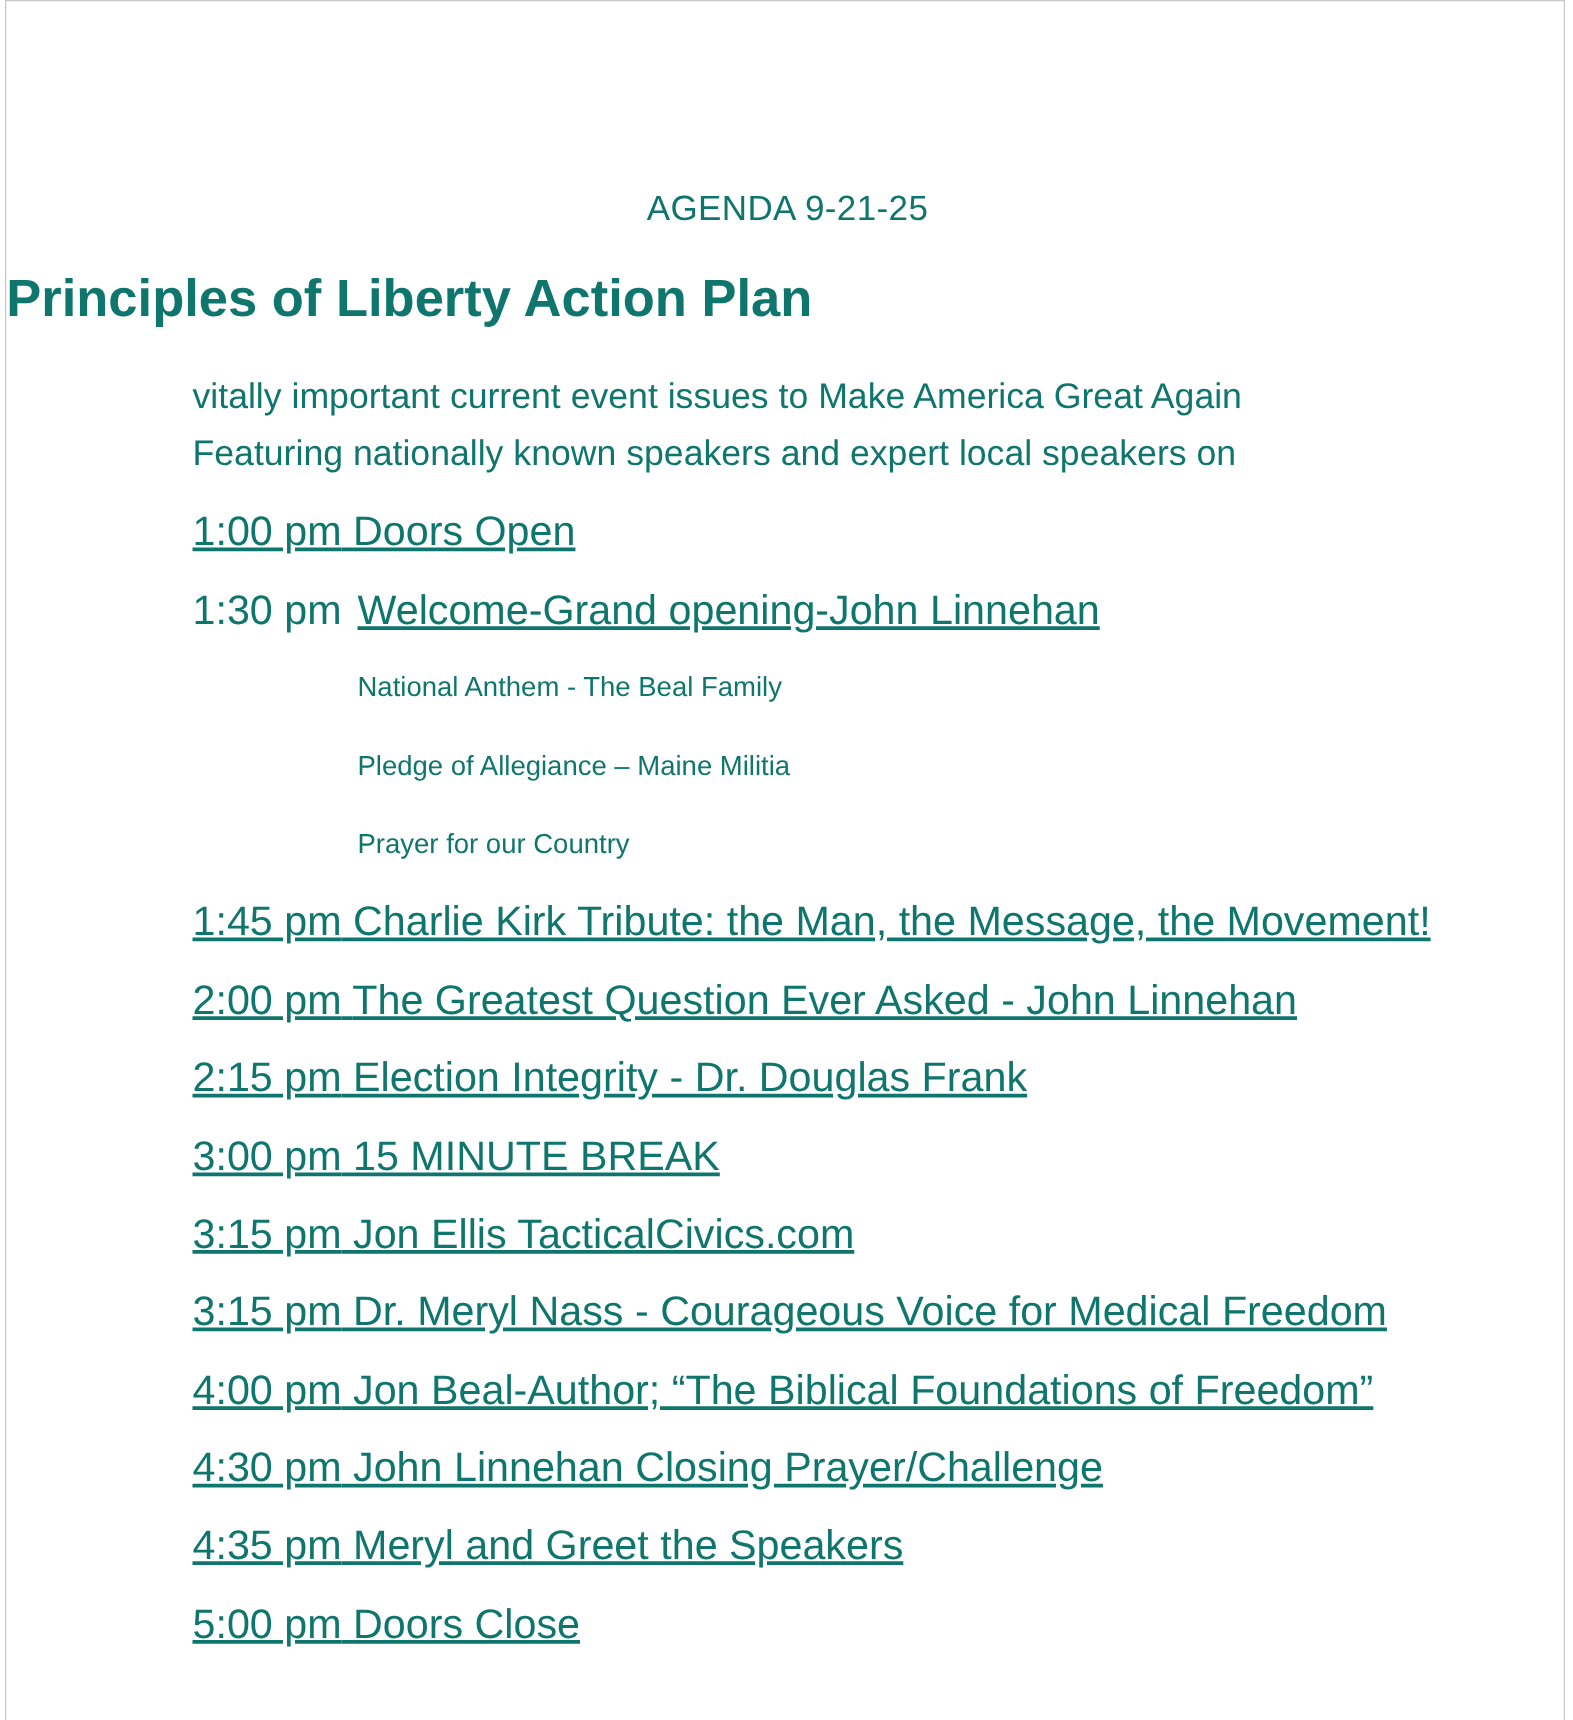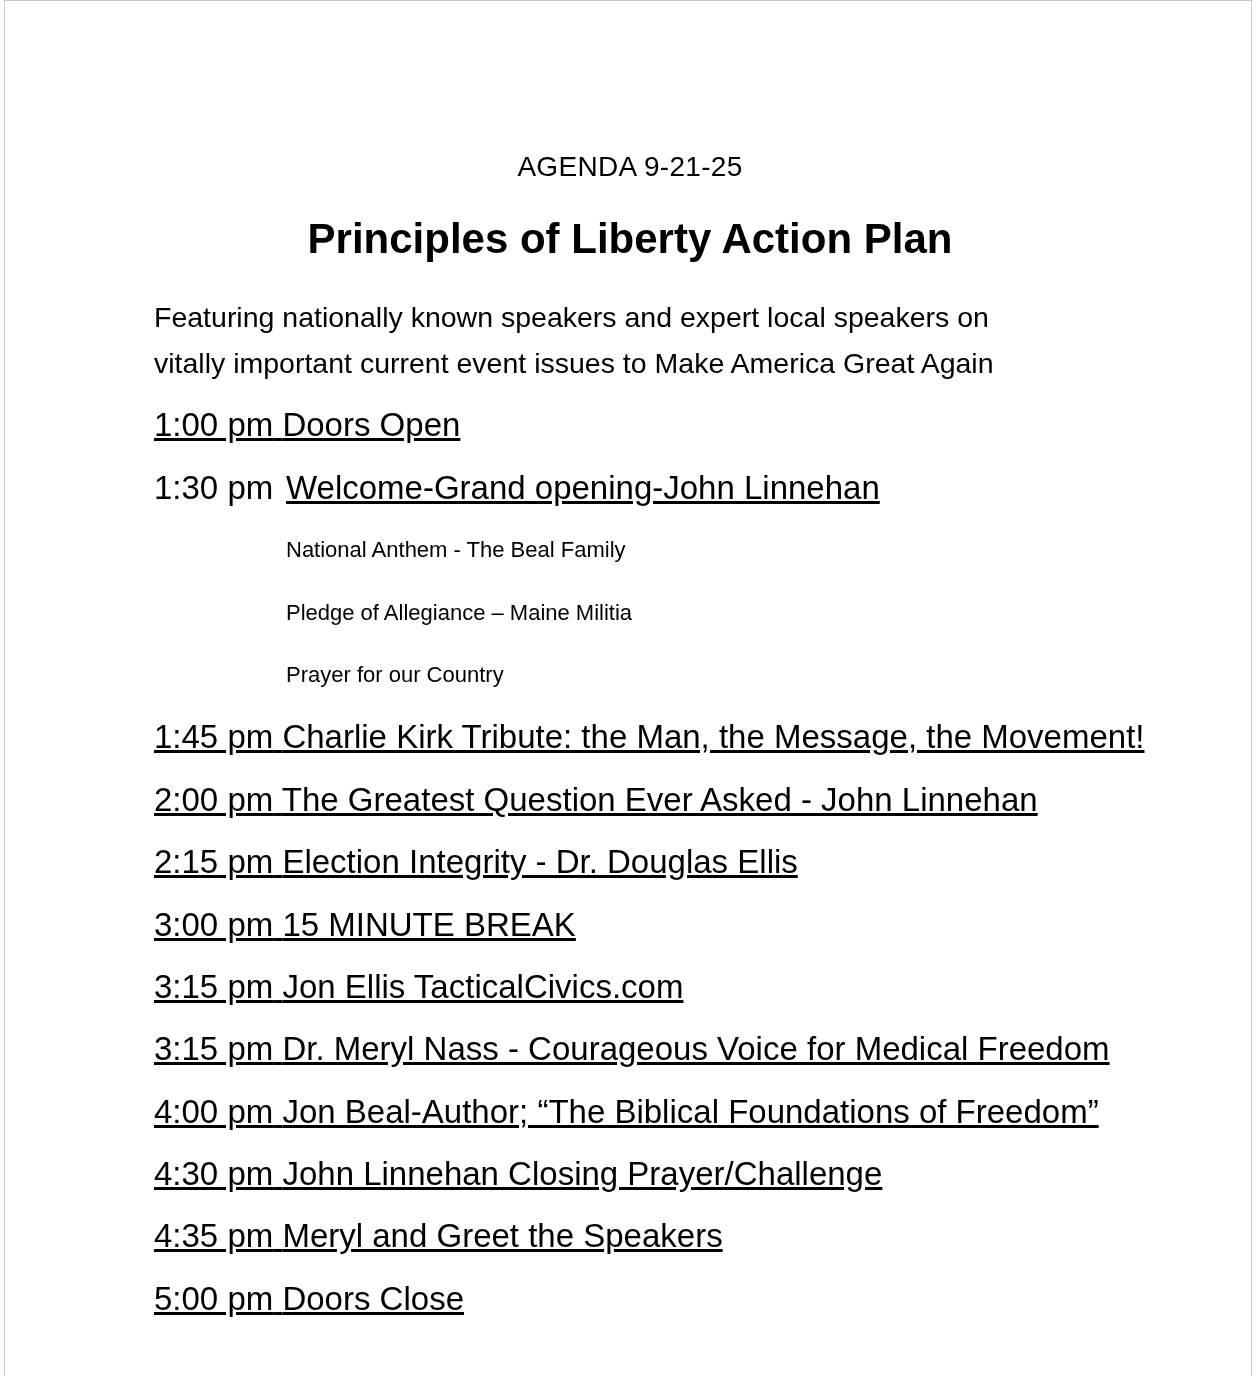--- a/index.html
+++ b/index.html
@@ -3,39 +3,39 @@
 <meta charset="utf-8">
 <style>
   html, body { margin: 0; padding: 0; background: #ffffff; }
   body { width: 1258px; height: 1376px; overflow: hidden; position: relative; }
   .page {
     position: absolute; left: 4px; top: 0; width: 1248px; height: 1376px;
     background: #ffffff;
     border-left: 1px solid #c8c8c8; border-right: 1px solid #c8c8c8; border-top: 1px solid #c8c8c8;
     box-sizing: border-box;
   }
-  .txt { font-family: "Liberation Sans", sans-serif; color: #000000; position: absolute; white-space: nowrap; }
+  .txt { font-family: "Liberation Sans", sans-serif; color: #0f766e; position: absolute; white-space: nowrap; }
   .agenda-date { top: 150px; left: 0; width: 1250px; text-align: center; font-size: 28px; letter-spacing: 0.3px; }
-  .title { top: 214px; left: 0; width: 1250px; text-align: center; font-size: 42px; font-weight: bold; }
+  .title { top: 214px; left: 0; width: 1250px; font-size: 42px; font-weight: bold; }
   .intro { left: 149px; font-size: 28.5px; line-height: 46px; top: 293px; }
   .intro div { white-space: nowrap; }
   .row { left: 149px; font-size: 33px; height: 40px; line-height: 40px; text-decoration: underline; }
   .sub { left: 281px; font-size: 22px; height: 40px; line-height: 40px; }
   .time-wide { display: inline-block; width: 132px; }
 </style>
 </head>
 <body>
 
 <div class="page">
   <div class="txt agenda-date">AGENDA  9-21-25</div>
   <div class="txt title">Principles of Liberty Action Plan</div>
 
   <div class="txt intro">
+    <div>vitally important current event issues to Make America Great Again</div>
     <div>Featuring nationally known speakers and expert local speakers on</div>
-    <div>vitally important current event issues to Make America Great Again</div>
   </div>
 
   <div class="txt row" style="top:404px">
     <span>1:00 pm</span>
     <span>Doors Open</span>
   </div>
 
   <div class="txt row" style="top:467px">
     <span class="time-wide">1:30 pm</span><span>Welcome-Grand opening-John Linnehan</span>
   </div>
@@ -46,21 +46,21 @@
   <div class="txt row" style="top:716px">
     <span>1:45 pm</span>
     <span>Charlie Kirk Tribute: the Man, the Message, the Movement!</span>
   </div>
   <div class="txt row" style="top:779px">
     <span>2:00 pm</span>
     <span>The Greatest Question Ever Asked - John Linnehan</span>
   </div>
   <div class="txt row" style="top:841px">
     <span>2:15 pm</span>
-    <span>Election Integrity - Dr. Douglas Ellis</span>
+    <span>Election Integrity - Dr. Douglas Frank</span>
   </div>
   <div class="txt row" style="top:904px">
     <span>3:00 pm</span>
     <span>15 MINUTE BREAK</span>
   </div>
   <div class="txt row" style="top:966px">
     <span>3:15 pm</span>
     <span>Jon Ellis TacticalCivics.com</span>
   </div>
   <div class="txt row" style="top:1028px">

